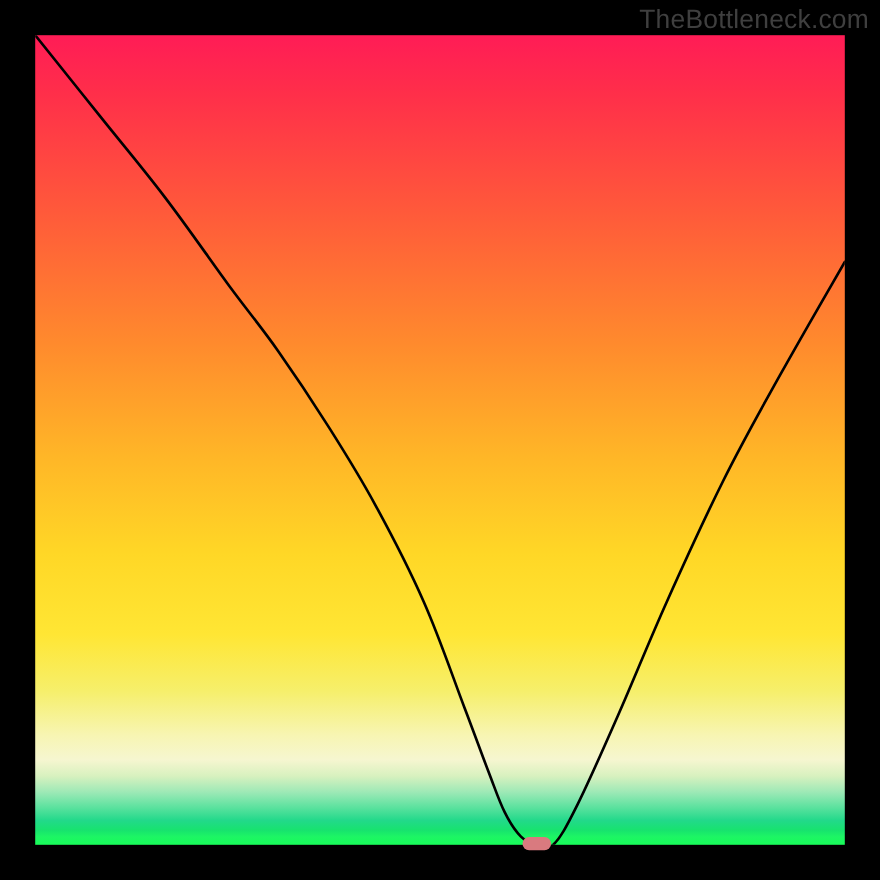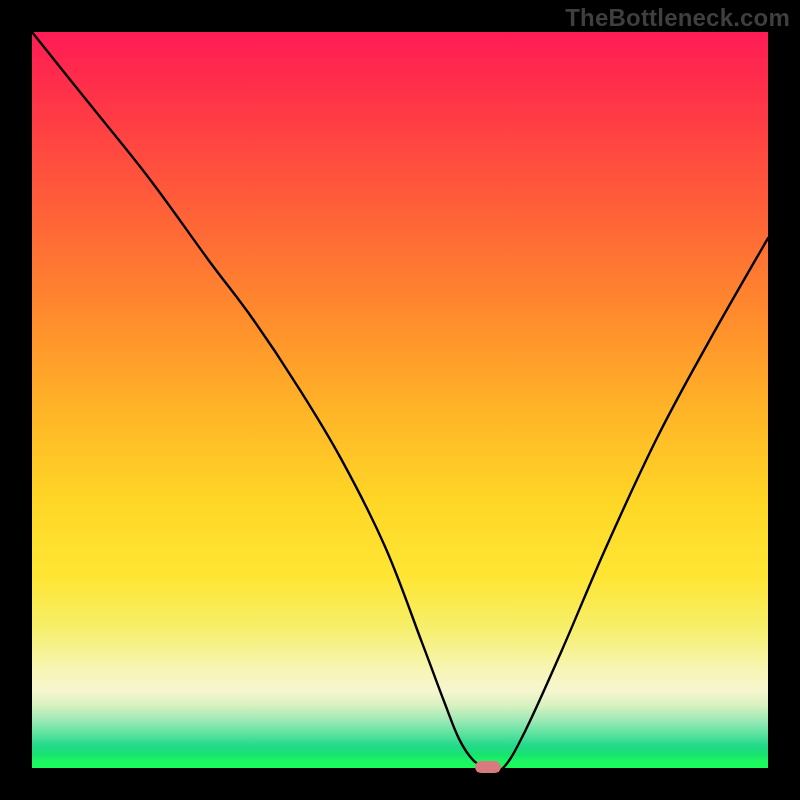--- a/index.html
+++ b/index.html
@@ -16,21 +16,21 @@
     width: 800px;
     height: 800px;
     background: #000;
   }
   .watermark {
     position: absolute;
     top: 4px;
     right: 10px;
     color: #3f3f3f;
     font-size: 24px;
-    font-weight: 700;
+    font-weight: 400;
     letter-spacing: 0.2px;
     z-index: 3;
   }
   .plot-area {
     
     position: absolute;
     left: 32px;
     top: 32px;
     width: 736px;   
     height: 736px;

